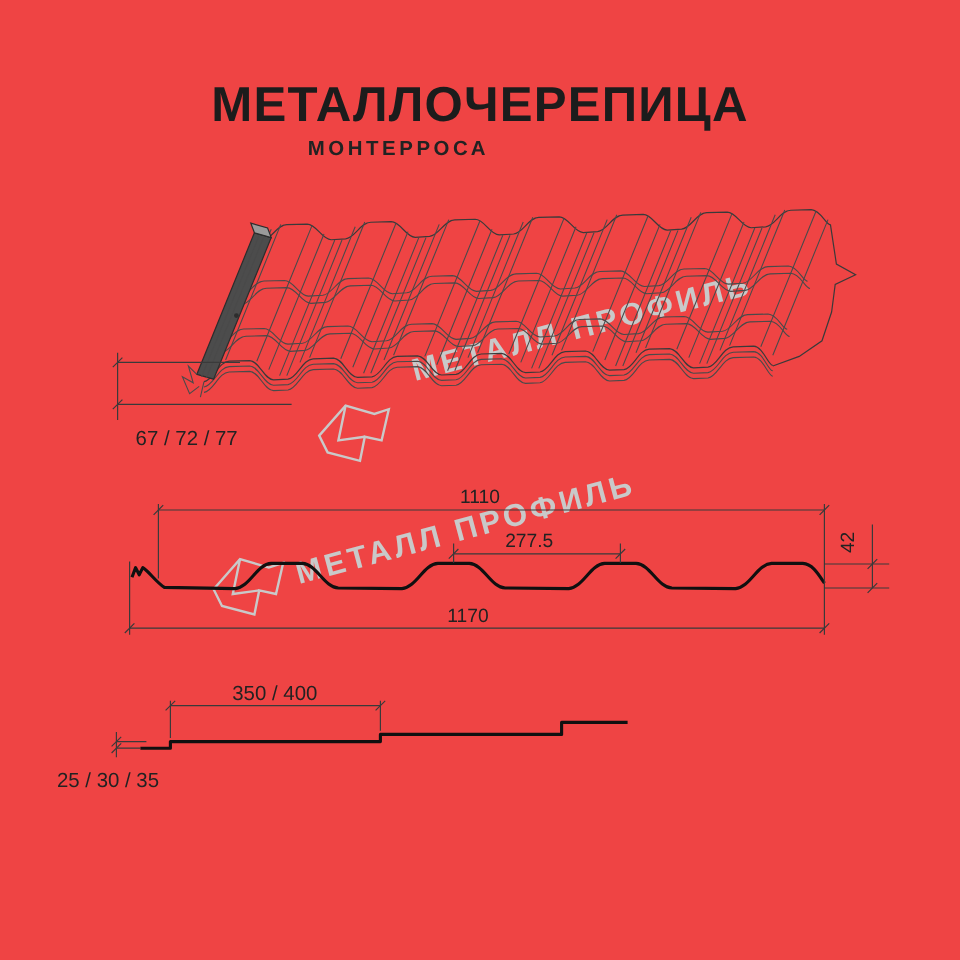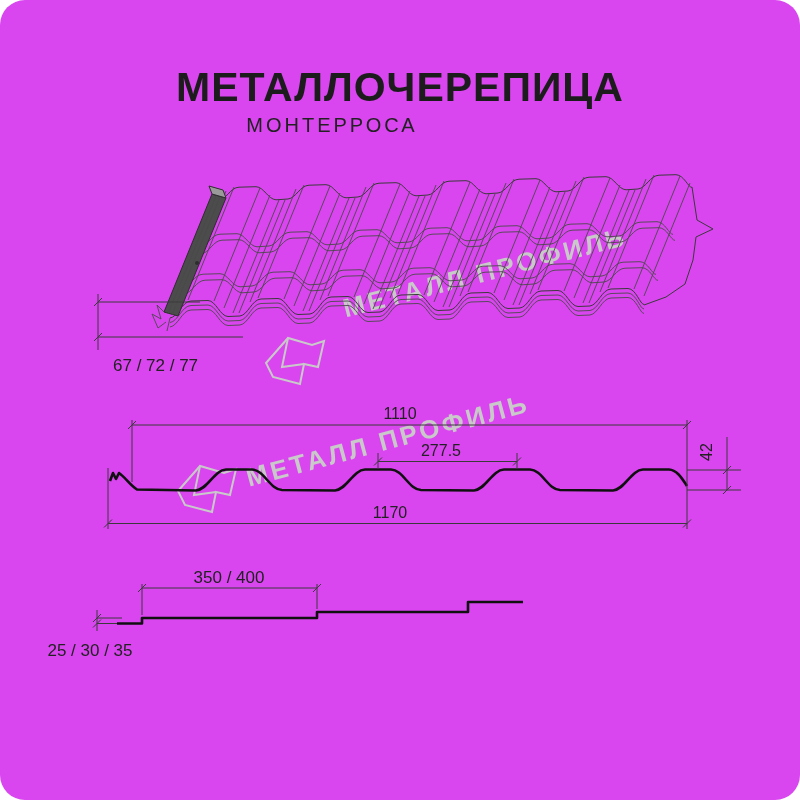--- a/index.html
+++ b/index.html
@@ -1,22 +1,22 @@
 <!DOCTYPE html>
 <html><head>
 <meta charset="utf-8">
 <style>
   html,body{margin:0;padding:0;background:#fff;}
-  .canvas{position:relative;width:800px;height:800px;background:#d946ef;overflow:hidden;
-          font-family:"Liberation Sans",sans-serif;border-radius:25px;}
+  .canvas{position:relative;width:800px;height:800px;background:#ef4444;overflow:hidden;
+          font-family:"Liberation Sans",sans-serif;}
   header{position:absolute;top:0;left:0;width:800px;text-align:center;}
   h1.title{margin:0;position:absolute;top:64px;left:0;width:800px;
            font-size:41px;font-weight:bold;letter-spacing:1px;color:#1c1c1c;}
   .subtitle{position:absolute;top:114px;left:0;width:664px;
-            font-size:20px;font-weight:normal;letter-spacing:3px;color:#222;}
+            font-size:17px;font-weight:bold;letter-spacing:3px;color:#222;}
   svg.drawing{position:absolute;top:0;left:0;}
   .thin{stroke:#3a3a3a;stroke-width:1;fill:none;}
   .hair{stroke:#4a4a4a;stroke-width:0.9;fill:none;}
   .thick{stroke:#101010;stroke-width:2.6;fill:none;stroke-linejoin:round;}
   .dimtxt{font-family:"Liberation Sans",sans-serif;font-size:16px;fill:#222;}
   .dimtxt2{font-family:"Liberation Sans",sans-serif;font-size:17px;fill:#222;}
   .wmtxt{font-family:"Liberation Sans",sans-serif;font-size:26px;font-weight:bold;
          letter-spacing:3px;fill:#c9c9c9;}
   .wmlogo{stroke:#c9c9c9;stroke-width:2;fill:none;}
 </style>

